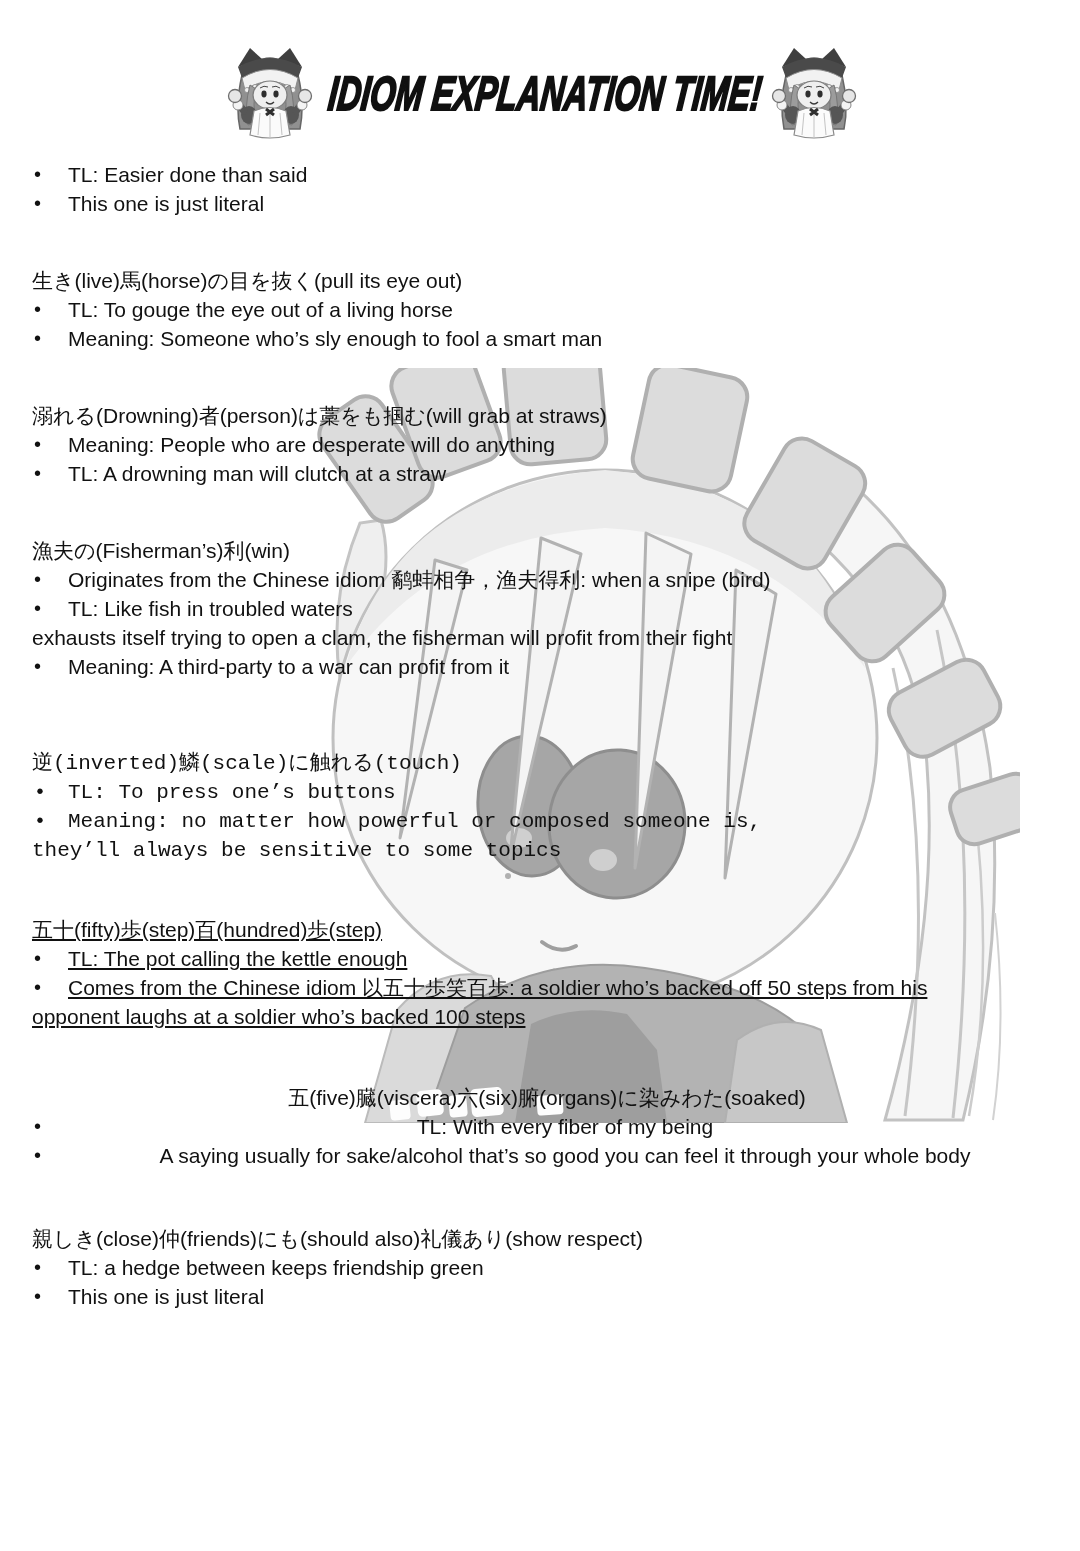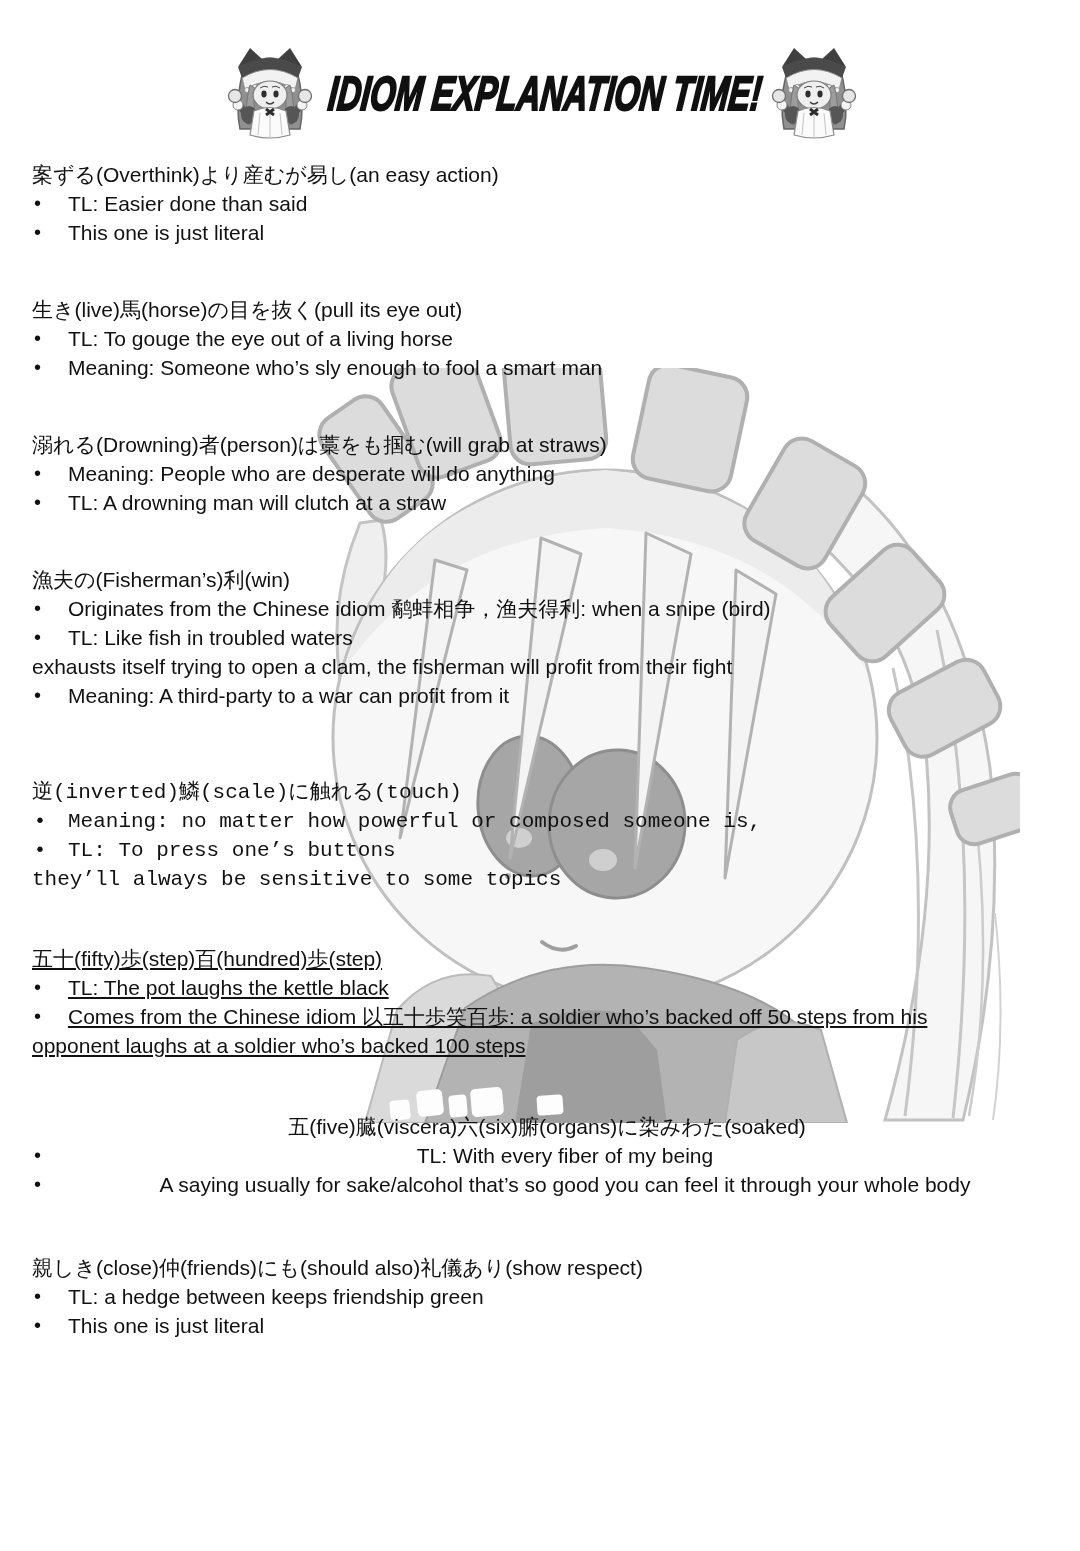--- a/index.html
+++ b/index.html
@@ -182,21 +182,20 @@
       <path d="M44,64 L52,70 M52,64 L44,70" stroke="#2f2f2f" stroke-width="3"></path>
       <circle cx="16" cy="60" r="5" fill="#f4f4f4" stroke="#888888" stroke-width="1"></circle>
       <circle cx="80" cy="60" r="5" fill="#f4f4f4" stroke="#888888" stroke-width="1"></circle>
       <circle cx="13" cy="51" r="6.5" fill="#e6e6e6" stroke="#6f6f6f" stroke-width="1.3"></circle>
       <circle cx="83" cy="51" r="6.5" fill="#e6e6e6" stroke="#6f6f6f" stroke-width="1.3"></circle>
     </svg>
   </div>
 
   <div class="content" id="content">
       <section>
-        <div class="heading">案ずる(Overthink)より産むが易し(an easy action)</div>
         <div class="line bullet">TL: Easier done than said</div>
         <div class="line bullet">This one is just literal</div>
       </section>
       <section>
         <div class="heading">生き(live)馬(horse)の目を抜く(pull its eye out)</div>
         <div class="line bullet">TL: To gouge the eye out of a living horse</div>
         <div class="line bullet">Meaning: Someone who’s sly enough to fool a smart man</div>
       </section>
       <section>
         <div class="heading">溺れる(Drowning)者(person)は藁をも掴む(will grab at straws)</div>
@@ -205,27 +204,27 @@
       </section>
       <section>
         <div class="heading">漁夫の(Fisherman’s)利(win)</div>
         <div class="line bullet">Originates from the Chinese idiom 鹬蚌相争，渔夫得利: when a snipe (bird)</div>
         <div class="line bullet">TL: Like fish in troubled waters</div>
         <div class="line cont">exhausts itself trying to open a clam, the fisherman will profit from their fight</div>
         <div class="line bullet">Meaning: A third-party to a war can profit from it</div>
       </section>
       <section>
         <div class="heading">逆(inverted)鱗(scale)に触れる(touch)</div>
+        <div class="line bullet">TL: To press one’s buttons</div>
         <div class="line bullet">Meaning: no matter how powerful or composed someone is,</div>
-        <div class="line bullet">TL: To press one’s buttons</div>
         <div class="line cont">they’ll always be sensitive to some topics</div>
       </section>
       <section>
         <div class="heading">五十(fifty)歩(step)百(hundred)歩(step)</div>
-        <div class="line bullet">TL: The pot laughs the kettle black</div>
+        <div class="line bullet">TL: The pot calling the kettle enough</div>
         <div class="line bullet">Comes from the Chinese idiom 以五十歩笑百歩: a soldier who’s backed off 50 steps from his</div>
         <div class="line cont">opponent laughs at a soldier who’s backed 100 steps</div>
       </section>
       <section>
         <div class="heading"> 五(five)臓(viscera)六(six)腑(organs)に染みわた(soaked)</div>
         <div class="line bullet">TL: With every fiber of my being</div>
         <div class="line bullet">A saying usually for sake/alcohol that’s so good you can feel it through your whole body</div>
       </section>
       <section>
         <div class="heading"> 親しき(close)仲(friends)にも(should also)礼儀あり(show respect)</div>

